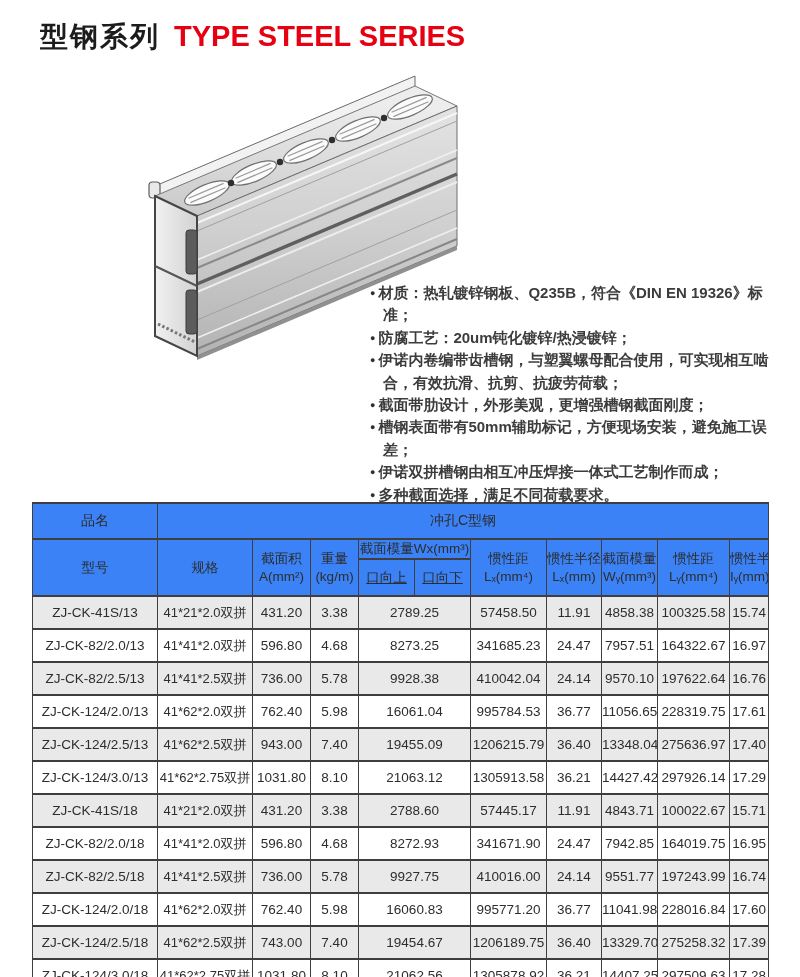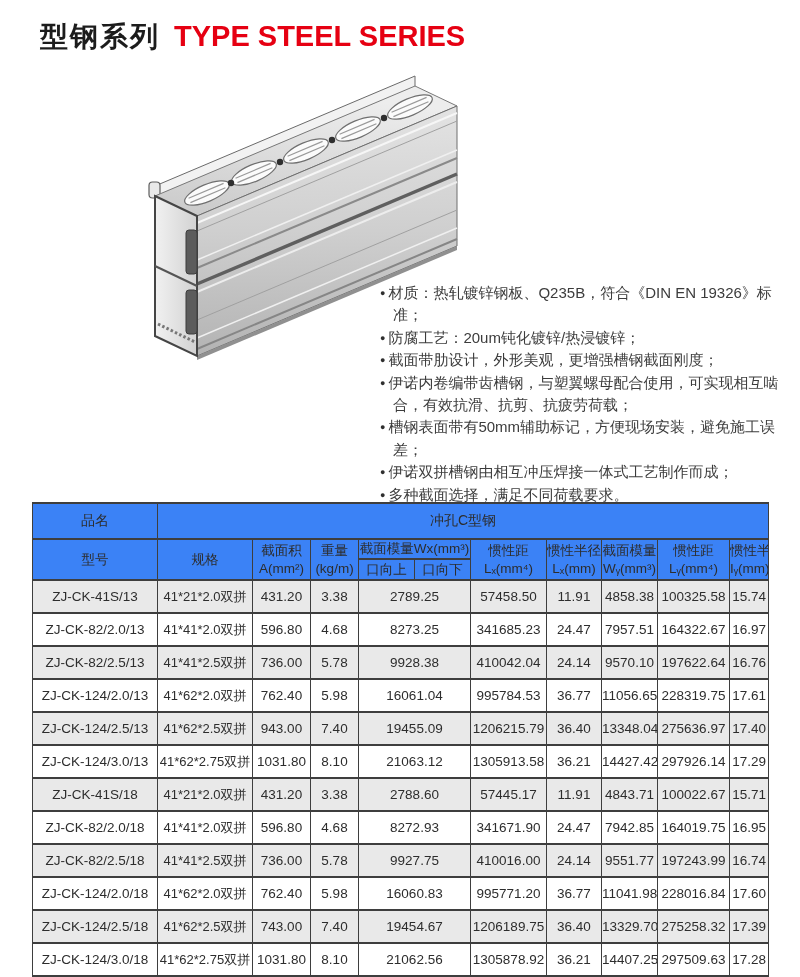--- a/index.html
+++ b/index.html
@@ -13,39 +13,39 @@
 
   
   .title-row { position:absolute; left:40px; top:18px; white-space:nowrap; }
   .title-zh { font-size:28px; font-weight:700; color:#1c1c1c; letter-spacing:2px; }
   .title-en { font-size:29px; font-weight:700; color:#e60012; margin-left:14px; letter-spacing:0px; }
 
   
   .illu { position:absolute; left:105px; top:72px; width:356px; height:292px; }
 
   
-  .features { position:absolute; left:380px; top:282px; width:416px; list-style:none; }
+  .features { position:absolute; left:370px; top:282px; width:416px; list-style:none;font-weight:bold; }
   .features li {
     font-size:15px; line-height:22.4px; color:#3c3c3c;
     padding-left:13px; text-indent:-13px;
   }
   .blt { font-size:9px; vertical-align:2px; margin-right:3px; color:#2f2f2f; }
 
   
   .spec-table-wrap { position:absolute; left:32px; top:502px; width:736px; }
   table.spec { border-collapse:collapse; table-layout:fixed; width:736px; }
   table.spec td {
     border:1px solid #3e3e3e; border-top-width:2px; border-bottom-width:2px;
     text-align:center; vertical-align:middle; color:#2d2d2d;
     overflow:hidden; white-space:nowrap;
   }
   td.hd { background:#3b82f6; font-size:13.5px; line-height:1.28; white-space:normal; }
   tr.hrow1 td { height:36px; font-size:14px; }
   tr.hrow2 td { height:20px; }
-  tr.hrow3 td { height:21px; }
+  tr.hrow3 td { height:37px;text-decoration:underline; }
   tbody td { font-size:13.5px; height:33px; background:#ffffff; }
   tbody tr.stripe td { background:#e9e9e9; }
   tbody td.cell-spec { font-size:13px;text-align:center; }
 </style>
 </head>
 <body>
 
 <div class="page">
 
   <div class="title-row">
@@ -129,22 +129,22 @@
     <g fill="#5c5c5c" stroke="#3d3d3d" stroke-width="1">
       <rect x="81" y="158" width="11" height="44" rx="3"></rect>
       <rect x="81" y="218" width="11" height="44" rx="3"></rect>
     </g>
     <line x1="53" y1="252" x2="90" y2="270" stroke="#777777" stroke-width="3" stroke-dasharray="2.5,2.2"></line>
   </svg>
 
   <ul class="features">
     <li><span class="blt">●</span><span>材质：热轧镀锌钢板、Q235B，符合《DIN EN 19326》标准；</span></li>
     <li><span class="blt">●</span><span>防腐工艺：20um钝化镀锌/热浸镀锌；</span></li>
+    <li><span class="blt">●</span><span>伊诺内卷编带齿槽钢，与塑翼螺母配合使用，可实现相互啮合，有效抗滑、抗剪、抗疲劳荷载；</span></li>
     <li><span class="blt">●</span><span>截面带肋设计，外形美观，更增强槽钢截面刚度；</span></li>
-    <li><span class="blt">●</span><span>伊诺内卷编带齿槽钢，与塑翼螺母配合使用，可实现相互啮合，有效抗滑、抗剪、抗疲劳荷载；</span></li>
     <li><span class="blt">●</span><span>槽钢表面带有50mm辅助标记，方便现场安装，避免施工误差；</span></li>
     <li><span class="blt">●</span><span>伊诺双拼槽钢由相互冲压焊接一体式工艺制作而成；</span></li>
     <li><span class="blt">●</span><span>多种截面选择，满足不同荷载要求。</span></li>
   </ul>
 
   <div class="spec-table-wrap">
     <table class="spec">
       <colgroup>
         <col style="width:125px">
           <col style="width:95px">

